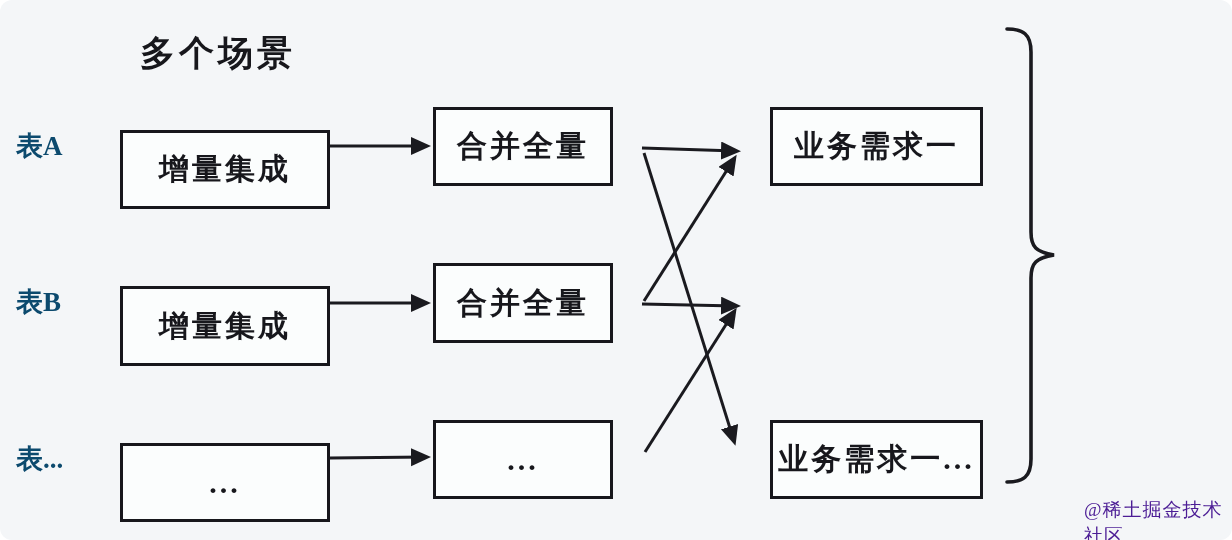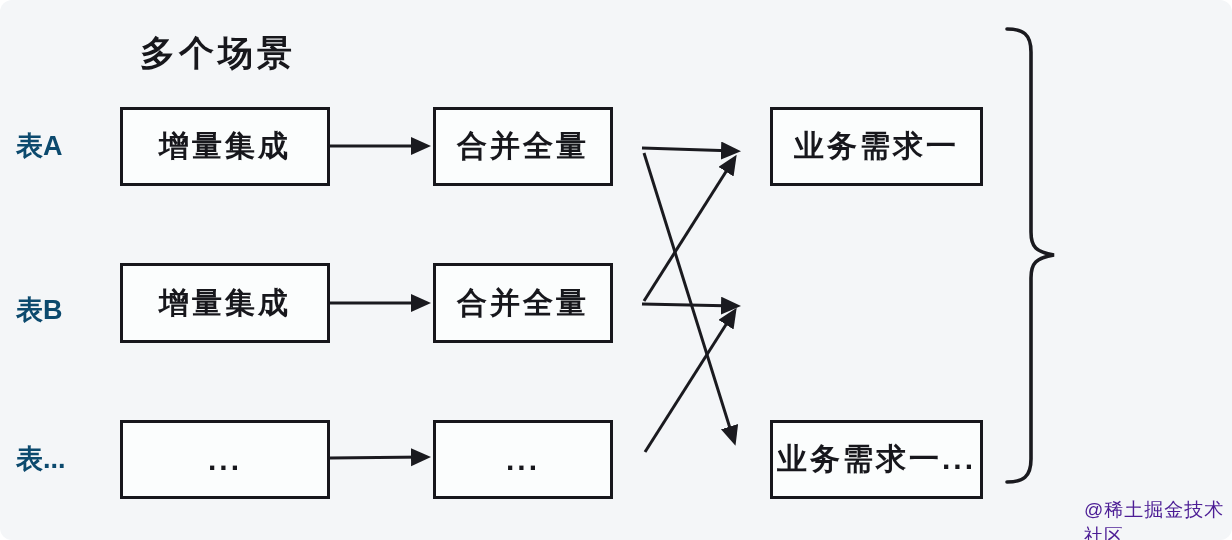--- a/index.html
+++ b/index.html
@@ -8,20 +8,21 @@
     background: #ffffff;
     font-family: "Liberation Sans", "DejaVu Sans", sans-serif;
   }
   .canvas {
     position: relative;
     width: 1232px;
     height: 540px;
     background: #f4f6f8;
     border-radius: 12px;
     overflow: hidden;
+    font-family: Liberation Serif, serif;
   }
   .edges-layer {
     position: absolute;
     left: 0; top: 0;
     width: 1232px; height: 540px;
     pointer-events: none;
   }
   .edge {
     stroke: #1a1a1f;
     stroke-width: 3;
@@ -43,37 +44,37 @@
   }
   .row-label {
     position: absolute;
     left: 16px;
     width: 90px;
     font-size: 27px;
     font-weight: 600;
     color: #0c4a6e;
   }
   .row-label.r1 { top: 128px; }
-  .row-label.r2 { top: 292px; }
+  .row-label.r2 { top: 284px; }
   .row-label.r3 { top: 441px; }
   .box {
     position: absolute;
     box-sizing: border-box;
     background: #fbfdfd;
     border: 3px solid #17171c;
     display: flex;
     align-items: center;
     justify-content: center;
     font-size: 30px;
     font-weight: 600;
     letter-spacing: 3px;
     color: #17171c;
     white-space: nowrap;
   }
-  .c1 { left: 120px; width: 210px; }
+  .c1 { left: 120px; width: 210px; margin-top: 23px; }
   .c2 { left: 433px; width: 180px; }
   .c3 { left: 744px; width: 213px; margin-left: 26px; }
   .rowA { top: 107px; height: 79px; }
   .rowB { top: 263px; height: 80px; }
   .rowC { top: 420px; height: 79px; }
   .brace-label {
     position: absolute;
     left: 1072px; top: 231px;
     font-size: 36px;
     font-weight: 700;

